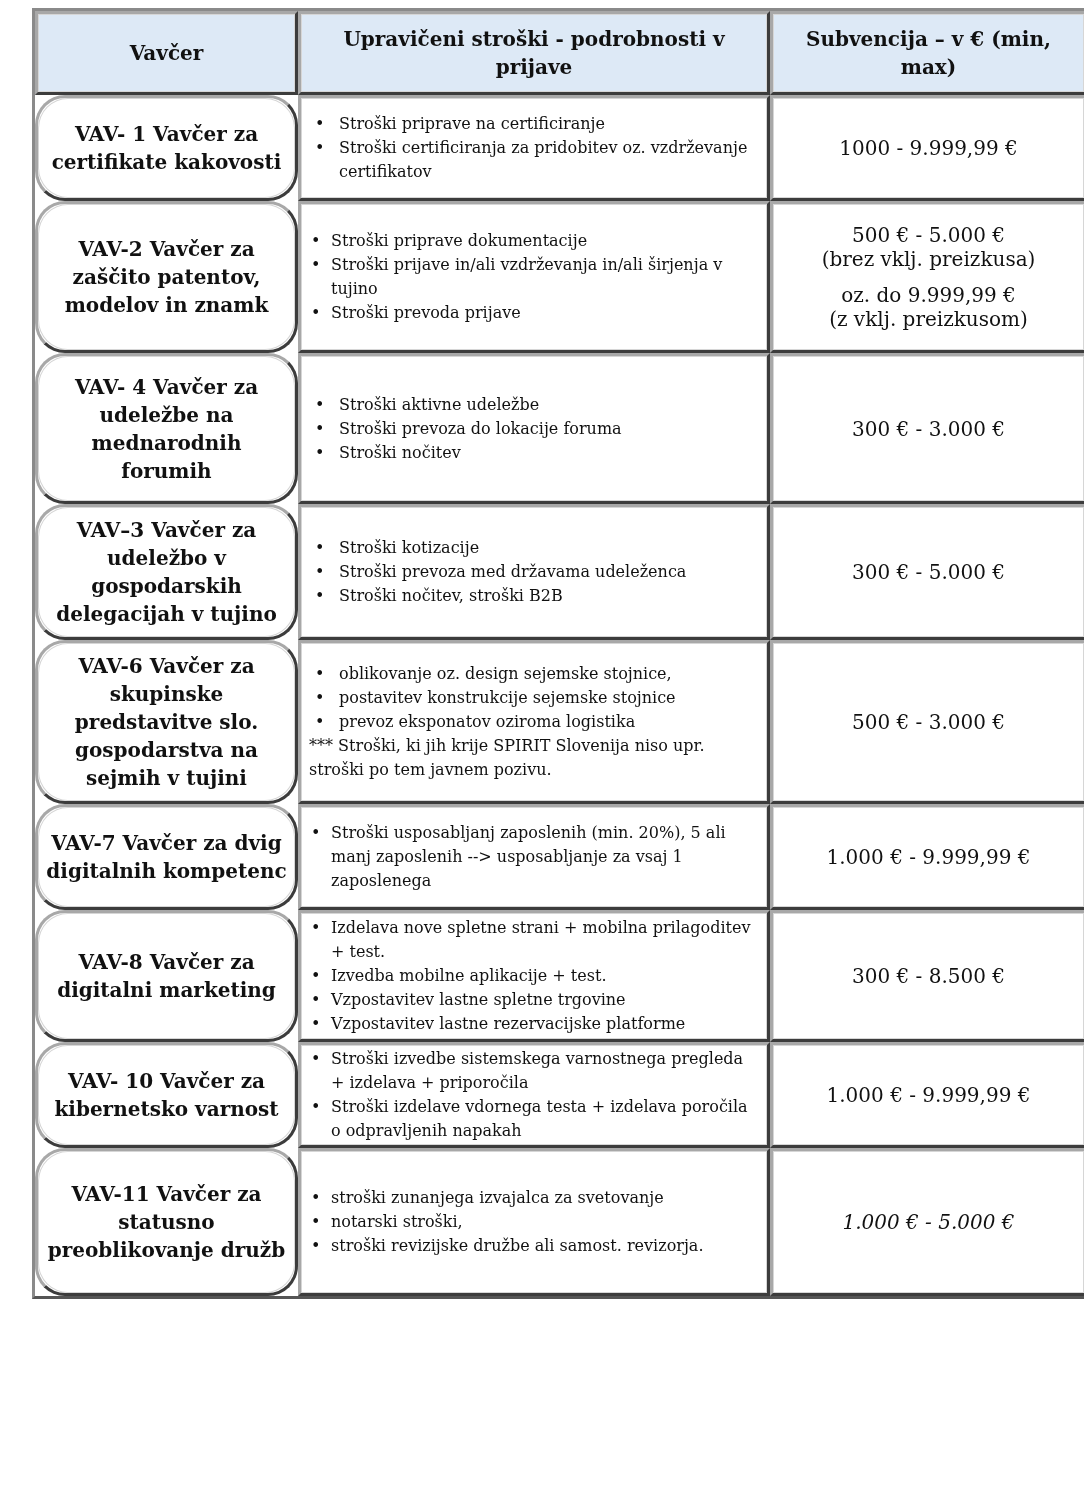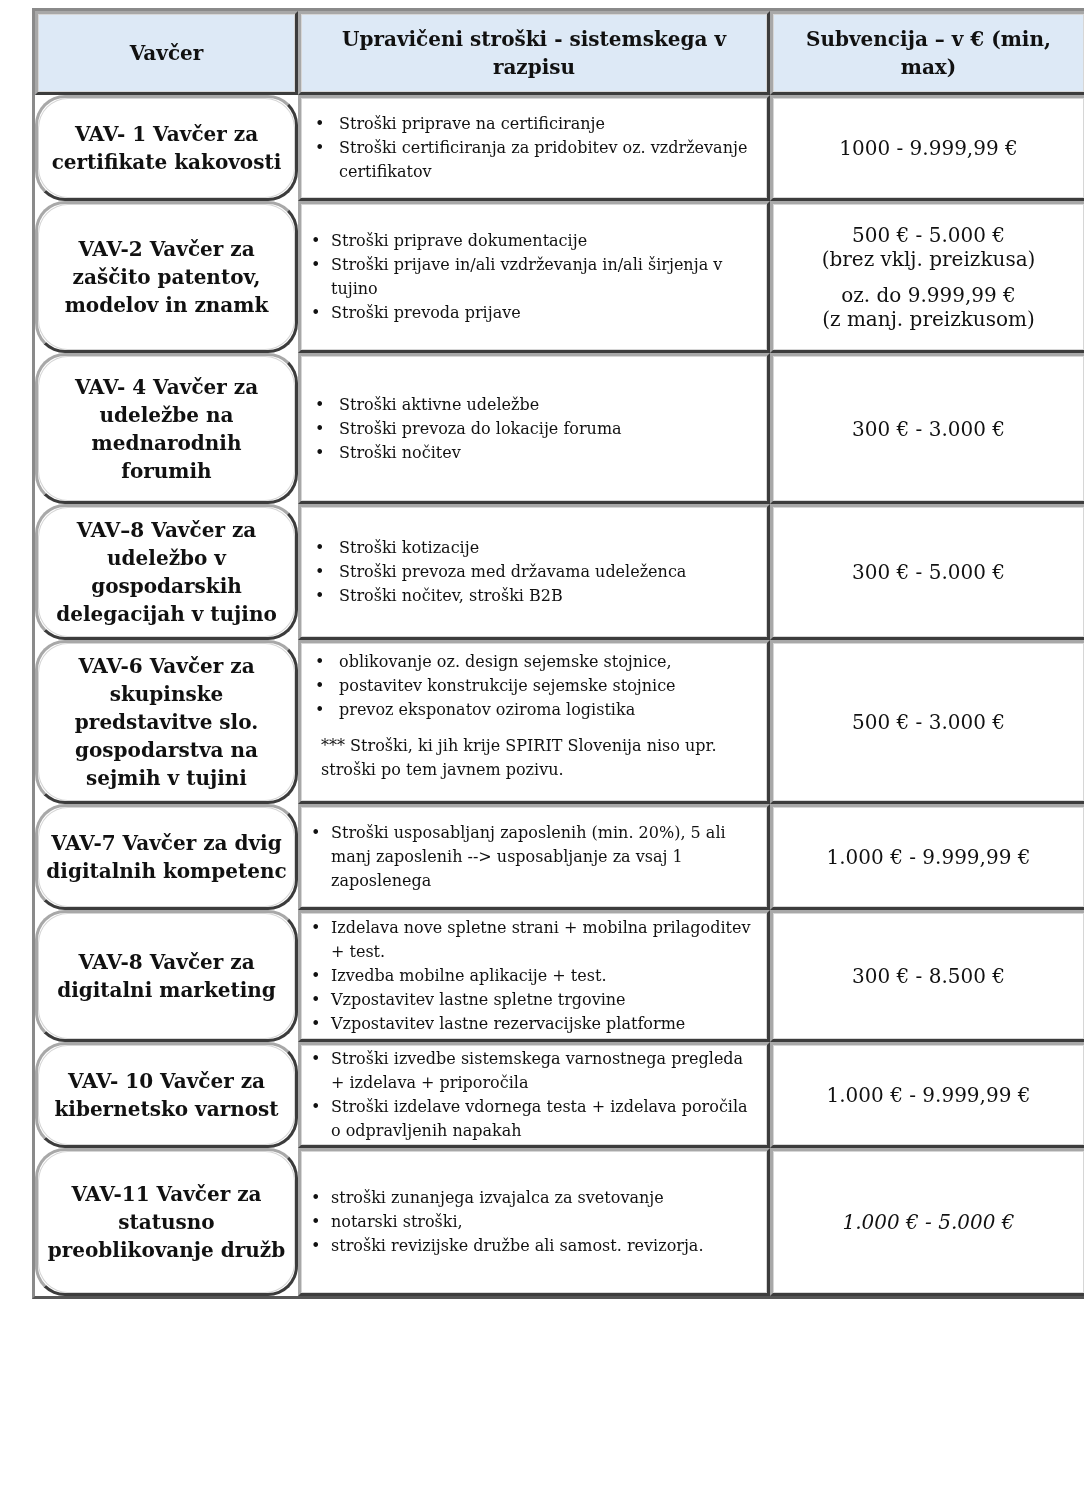--- a/index.html
+++ b/index.html
@@ -50,37 +50,37 @@
   }
   td.costs { font-size: 16px; line-height: 24px; text-align: left; }
   td.subsidy { font-size: 20px; line-height: 24px; text-align: center; vertical-align: middle; }
   td.subsidy.top { vertical-align: top; padding-top: 14px; }
   td.subsidy.italic { font-style: italic; }
   ul.cost-list { margin: 0; padding: 0; list-style: none; }
   ul.cost-list li { position: relative; padding-left: 30px; }
   ul.cost-list.tight li { padding-left: 22px; }
   ul.cost-list li .bullet { position: absolute; left: 6px; top: 0; }
   ul.cost-list.tight li .bullet { left: 2px; }
-  .note { margin: 12px; }
+  .note { margin: 0; }
   .spacer { height: 12px; }
 </style>
 </head>
 <body>
 
 <div class="doc">
 <table class="voucher-table">
   <colgroup>
         <col class="c1">
         <col class="c2">
         <col class="c3">
       </colgroup>
   <thead>
     <tr>
       <th>Vavčer</th>
-      <th>Upravičeni stroški  - sistemskega v razpisu</th>
+      <th>Upravičeni stroški  - podrobnosti v prijave</th>
       <th>Subvencija – v € (min, max)</th>
     </tr>
   </thead>
   <tbody>
 
     <tr style="height:106px">
       <td class="name">VAV- 1 Vavčer za certifikate kakovosti</td>
       <td class="costs">
         <ul class="cost-list">
           <li><span class="bullet">•</span><span>Stroški priprave na certificiranje</span></li>
@@ -97,39 +97,39 @@
           <li><span class="bullet">•</span><span>Stroški priprave dokumentacije</span></li>
           <li><span class="bullet">•</span><span>Stroški prijave in/ali vzdrževanja in/ali širjenja v tujino</span></li>
           <li><span class="bullet">•</span><span>Stroški prevoda prijave</span></li>
         </ul>
       </td>
       <td class="subsidy">
         <div>500 € - 5.000 €</div>
         <div>(brez vklj. preizkusa)</div>
         <div class="spacer"></div>
         <div>oz. do  9.999,99 €</div>
-        <div>(z manj. preizkusom)</div>
+        <div>(z vklj. preizkusom)</div>
       </td>
     </tr>
 
 
     <tr style="height:151px">
       <td class="name">VAV- 4 Vavčer za udeležbe na mednarodnih forumih</td>
       <td class="costs">
         <ul class="cost-list">
           <li><span class="bullet">•</span><span>Stroški aktivne udeležbe</span></li>
           <li><span class="bullet">•</span><span>Stroški prevoza do lokacije foruma</span></li>
           <li><span class="bullet">•</span><span>Stroški nočitev</span></li>
         </ul>
       </td>
       <td class="subsidy">300 € - 3.000 €</td>
     </tr>
 
     <tr style="height:136px">
-      <td class="name">VAV–8 Vavčer za udeležbo v gospodarskih delegacijah v tujino</td>
+      <td class="name">VAV–3 Vavčer za udeležbo v gospodarskih delegacijah v tujino</td>
       <td class="costs">
         <ul class="cost-list">
           <li><span class="bullet">•</span><span>Stroški kotizacije</span></li>
           <li><span class="bullet">•</span><span>Stroški prevoza med državama udeleženca</span></li>
           <li><span class="bullet">•</span><span>Stroški nočitev, stroški B2B</span></li>
         </ul>
       </td>
       <td class="subsidy">300 €  - 5.000 €</td>
     </tr>
 

